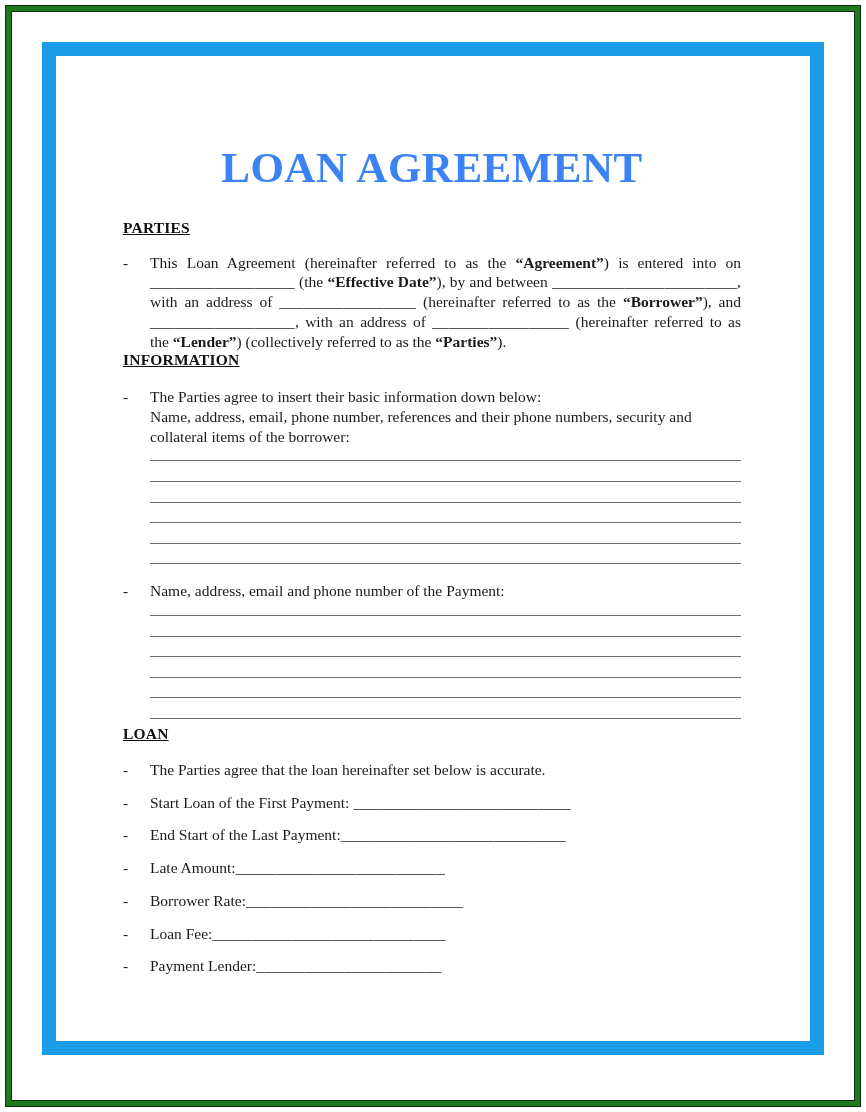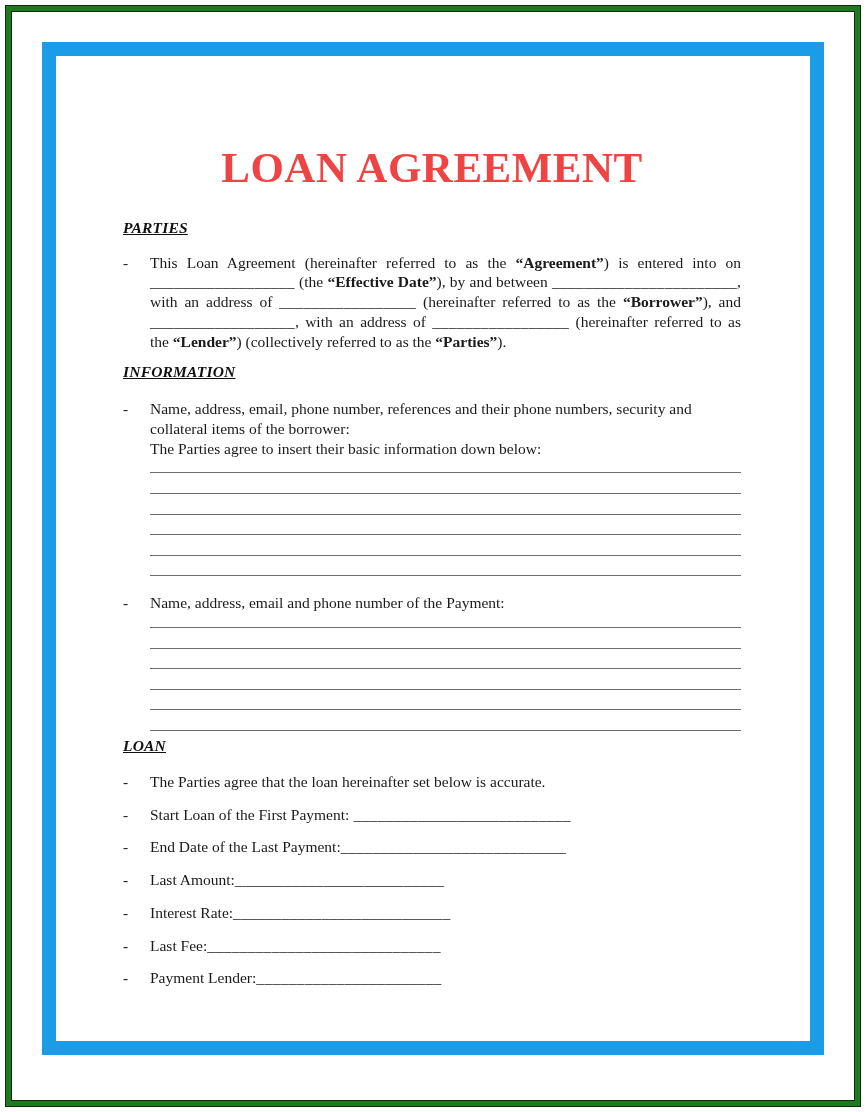--- a/index.html
+++ b/index.html
@@ -20,28 +20,28 @@
     position:absolute; top:42px; left:42px; right:42px; bottom:57px;
     border:14px solid #1b9ce9;
   }
   .doc {
     position:absolute; top:0; left:0; right:0; bottom:0;
     padding:0 69px 0 67px; overflow:hidden;
   }
   h1.doc-title {
     margin:85px 0 0 0; text-align:center;
     font-size:43px; line-height:1.25; font-weight:bold;
-    letter-spacing:0.5px; color:#ef4444;
+    letter-spacing:0.5px; color:#3b82f6;
   }
   h2.sec {
     font-size:15.5px; font-weight:bold; text-decoration:underline;
-    margin:0; color:#111; letter-spacing:0.2px;font-style:italic;
+    margin:0; color:#111; letter-spacing:0.2px;
   }
   h2.sec-parties     { margin-top:24px; }
-  h2.sec-information { margin-top:12px; }
+  h2.sec-information { }
   h2.sec-loan        { margin-top:6px; }
   .bullet { display:flex; align-items:flex-start; }
   .bullet .dash {
     flex:0 0 27px; font-size:15.5px; line-height:19.7px;
   }
   .bullet .content {
     flex:1 1 auto; font-size:15.5px; line-height:19.7px;
   }
   .bullet .content p { margin:0; }
   .justify { text-align:justify; }
@@ -75,22 +75,22 @@
       <div class="content">
         <p class="justify"><span>This Loan Agreement (hereinafter referred to as the </span><span class="b">“Agreement”</span><span>) is entered into on </span><span class="blank">__________________</span><span> (the </span><span class="b">“Effective Date”</span><span>), by and between </span><span class="blank">_______________________</span><span>, with an address of </span><span class="blank">_________________</span><span> (hereinafter referred to as the </span><span class="b">“Borrower”</span><span>), and </span><span class="blank">__________________</span><span>, with an address of </span><span class="blank">_________________</span><span> (hereinafter referred to as the </span><span class="b">“Lender”</span><span>) (collectively referred to as the </span><span class="b">“Parties”</span><span>).</span></p>
       </div>
     </div>
 
     <h2 class="sec sec-information">INFORMATION</h2>
 
     <div class="bullet info-clause">
       <span class="dash">-</span>
       <div class="content">
+        <p>The Parties agree to insert their basic information down below:</p>
         <p>Name, address, email, phone number, references and their phone numbers, security and collateral items of the borrower:</p>
-        <p>The Parties agree to insert their basic information down below:</p>
         <div class="rules">
           <div class="rule"></div>
           <div class="rule"></div>
           <div class="rule"></div>
           <div class="rule"></div>
           <div class="rule"></div>
           <div class="rule"></div>
         </div>
       </div>
     </div>
@@ -122,42 +122,42 @@
     <div class="bullet loan-row">
       <span class="dash">-</span>
       <div class="content">
           <p><span>Start Loan of the First Payment:</span><span class="blank"> ___________________________</span></p>
         </div>
     </div>
 
     <div class="bullet loan-row">
       <span class="dash">-</span>
       <div class="content">
-          <p><span>End Date of the Last Payment:</span><span class="blank">____________________________</span></p>
+          <p><span>End Start of the Last Payment:</span><span class="blank">____________________________</span></p>
         </div>
     </div>
 
     <div class="bullet loan-row">
       <span class="dash">-</span>
       <div class="content">
-          <p><span>Last Amount:</span><span class="blank">__________________________</span></p>
+          <p><span>Late Amount:</span><span class="blank">__________________________</span></p>
         </div>
     </div>
 
     <div class="bullet loan-row">
       <span class="dash">-</span>
       <div class="content">
-          <p><span>Interest Rate:</span><span class="blank">___________________________</span></p>
+          <p><span>Borrower Rate:</span><span class="blank">___________________________</span></p>
         </div>
     </div>
 
     <div class="bullet loan-row">
       <span class="dash">-</span>
       <div class="content">
-          <p><span>Last Fee:</span><span class="blank">_____________________________</span></p>
+          <p><span>Loan Fee:</span><span class="blank">_____________________________</span></p>
         </div>
     </div>
 
     <div class="bullet loan-row">
       <span class="dash">-</span>
       <div class="content">
           <p><span>Payment Lender:</span><span class="blank">_______________________</span></p>
         </div>
     </div>
 

